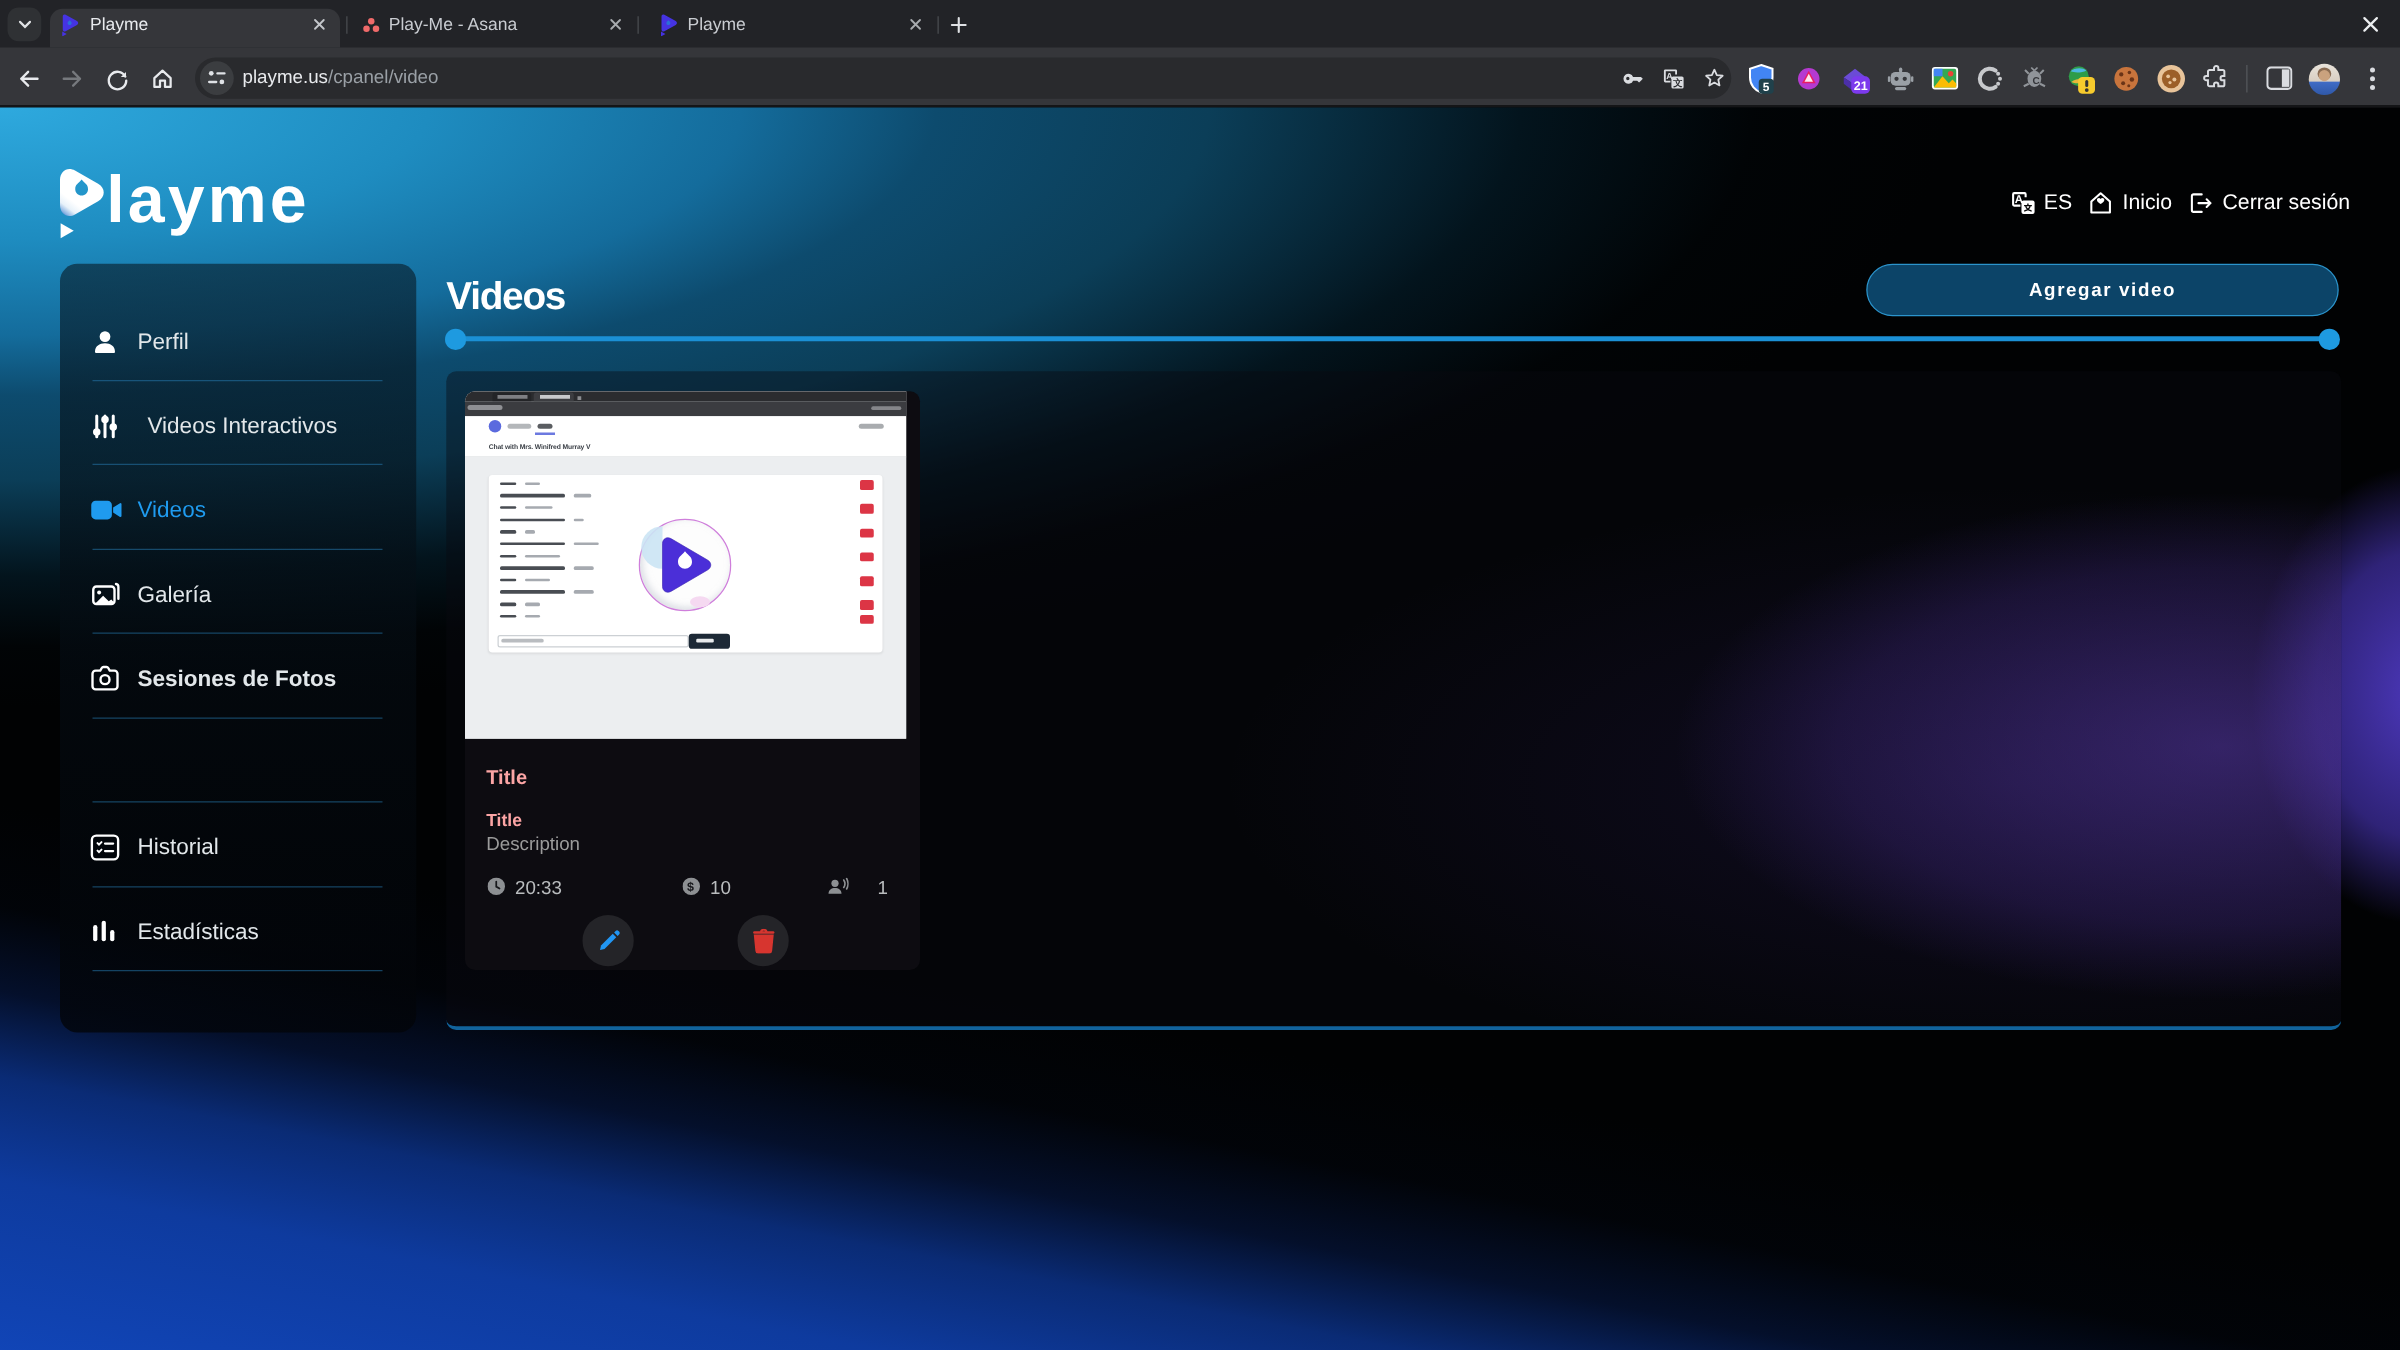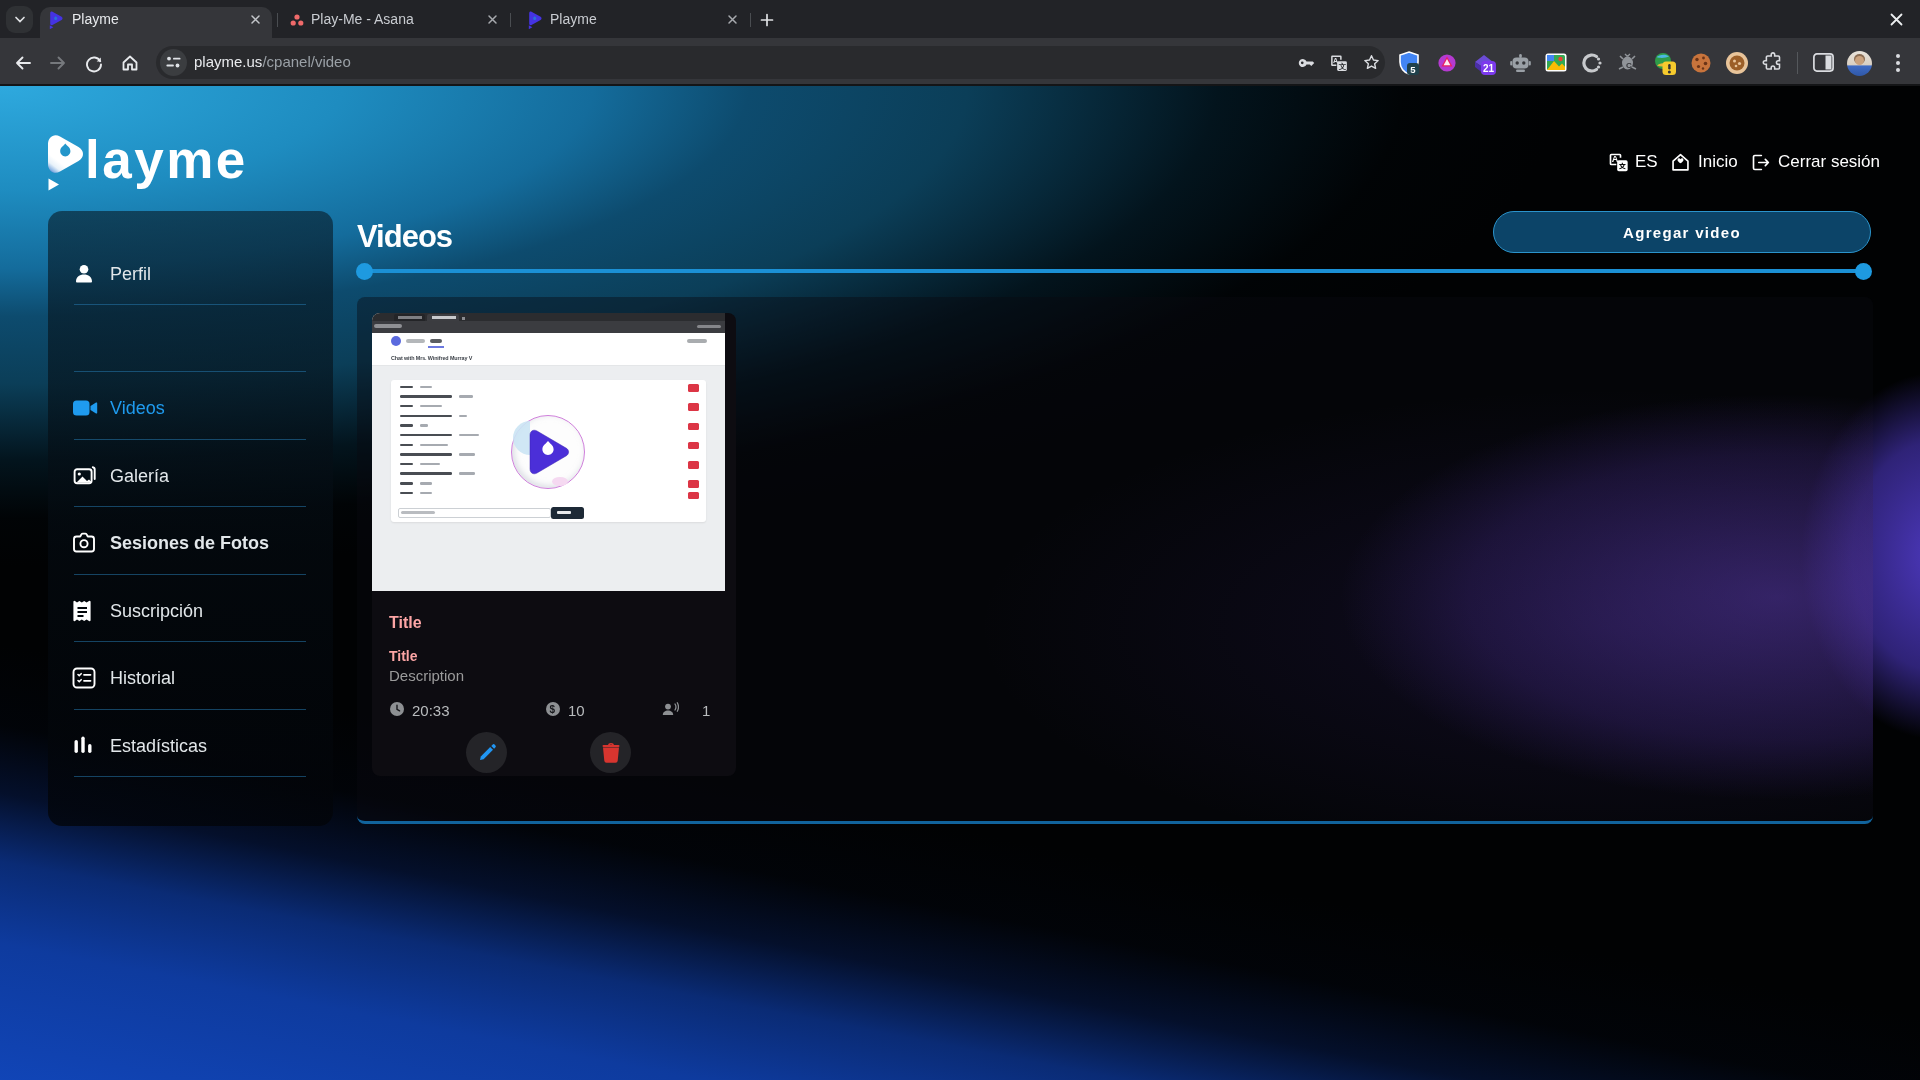--- a/index.html
+++ b/index.html
@@ -296,20 +296,31 @@
 
   <div id="sidebar">
     <div class="sitem" style="top:43px;">
       <svg class="sicon" width="24" height="24" viewBox="0 0 24 24" fill="#fff">
           <circle cx="12" cy="7.3" r="4.3"></circle>
           <path d="M4 19.5 C4 14.9 7.6 12.6 12 12.6 C16.4 12.6 20 14.9 20 19.5 a0.9 0.9 0 0 1 -0.9 0.9 h-14.2 a0.9 0.9 0 0 1 -0.9 -0.9 Z"></path>
         </svg>
       <span class="stext">Perfil</span>
     </div>
     <div class="ssep" style="top:92.8px"></div>
+    <div class="sitem" style="top:110px;">
+      <svg class="sicon" width="24" height="24" viewBox="0 0 24 24" fill="#fff">
+          <rect x="4.2" y="2.5" width="2.4" height="19" rx="1.2"></rect>
+          <circle cx="5.4" cy="16.5" r="3"></circle>
+          <rect x="10.8" y="2.5" width="2.4" height="19" rx="1.2"></rect>
+          <circle cx="12" cy="6.5" r="3"></circle>
+          <rect x="17.4" y="2.5" width="2.4" height="19" rx="1.2"></rect>
+          <circle cx="18.6" cy="12.5" r="3"></circle>
+        </svg>
+      <span class="stext" style="left:70px;">Videos Interactivos</span>
+    </div>
     <div class="ssep" style="top:160px"></div>
     <div class="sitem" style="top:177px; color:#1f9bef;">
       <svg class="sicon" width="26" height="22" viewBox="0 0 26 22" fill="#1f9bef">
           <rect x="1" y="3.5" width="16.5" height="15" rx="3.5"></rect>
           <path d="M18.5 9 L24 5.5 a0.8 0.8 0 0 1 1.2 0.7 v9.6 a0.8 0.8 0 0 1 -1.2 0.7 L18.5 13 Z"></path>
         </svg>
       <span class="stext">Videos</span>
     </div>
     <div class="ssep" style="top:227.5px"></div>
     <div class="sitem" style="top:244.5px;text-align:center;">
@@ -323,26 +334,20 @@
     </div>
     <div class="ssep" style="top:295px"></div>
     <div class="sitem" style="top:312px;font-weight:bold;">
       <svg class="sicon" width="24" height="24" viewBox="0 0 24 24">
           <path d="M8.2 5.5 L9.4 3.4 A1.6 1.6 0 0 1 10.8 2.6 h2.4 a1.6 1.6 0 0 1 1.4 0.8 L15.8 5.5 H19.5 A2.5 2.5 0 0 1 22 8 v10 a2.5 2.5 0 0 1 -2.5 2.5 h-15 A2.5 2.5 0 0 1 2 18 V8 a2.5 2.5 0 0 1 2.5 -2.5 Z" stroke="#fff" stroke-width="1.9" fill="none" stroke-linejoin="round"></path>
           <circle cx="12" cy="12.7" r="3.6" stroke="#fff" stroke-width="1.9" fill="none"></circle>
         </svg>
       <span class="stext">Sesiones de Fotos</span>
     </div>
     <div class="ssep" style="top:362.5px"></div>
-    <div class="sitem" style="top:379.5px;">
-      <svg class="sicon" width="22" height="24" viewBox="0 0 22 24" fill="#fff">
-          <path d="M3 2 L5 3.6 L7.4 2 L9.8 3.6 L12.2 2 L14.6 3.6 L17 2 a1 1 0 0 1 1.6 0.8 V21.2 a1 1 0 0 1 -1.6 0.8 L14.6 20.4 L12.2 22 L9.8 20.4 L7.4 22 L5 20.4 L3 22 a1 1 0 0 1 -1.6 -0.8 V2.8 A1 1 0 0 1 3 2 Z M5.5 8 h9.5 v1.9 h-9.5 Z M5.5 12 h9.5 v1.9 h-9.5 Z M5.5 16 h6 v1.9 h-6 Z" fill-rule="evenodd"></path>
-        </svg>
-      <span class="stext">Suscripción</span>
-    </div>
     <div class="ssep" style="top:430px"></div>
     <div class="sitem" style="top:447px;">
       <svg class="sicon" width="24" height="22" viewBox="0 0 24 22">
           <rect x="1.5" y="1.5" width="21" height="19" rx="3.5" stroke="#fff" stroke-width="1.9" fill="none"></rect>
           <path d="M6 7.5 l1.2 1.2 2 -2" stroke="#fff" stroke-width="1.6" fill="none" stroke-linecap="round"></path>
           <path d="M12 7.8 h6.5" stroke="#fff" stroke-width="1.8" stroke-linecap="round"></path>
           <path d="M6 13.5 l1.2 1.2 2 -2" stroke="#fff" stroke-width="1.6" fill="none" stroke-linecap="round"></path>
           <path d="M12 13.8 h6.5" stroke="#fff" stroke-width="1.8" stroke-linecap="round"></path>
         </svg>
       <span class="stext">Historial</span>

